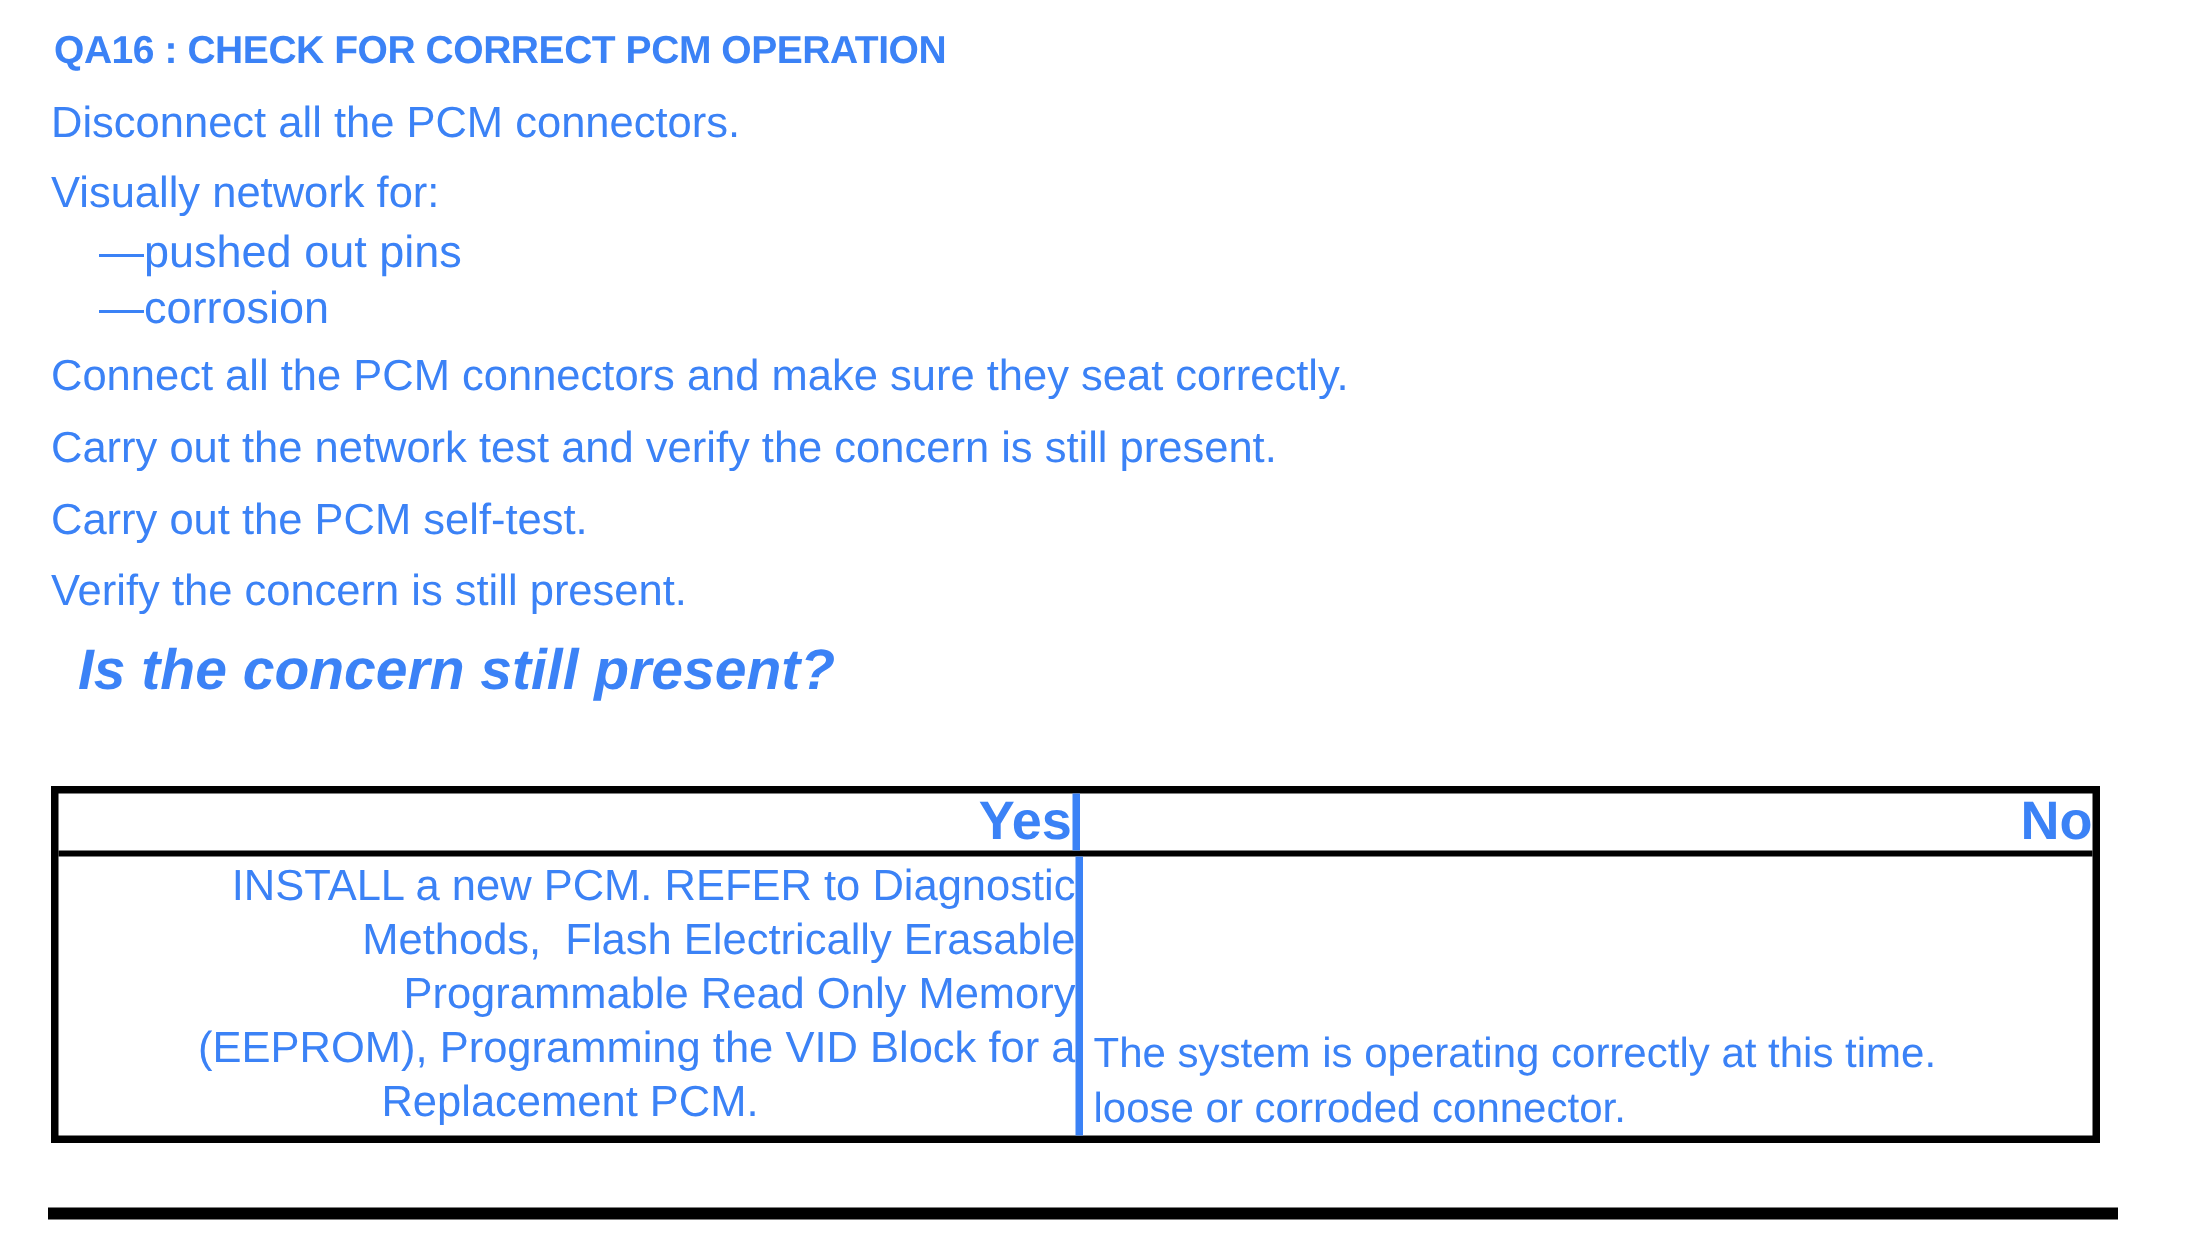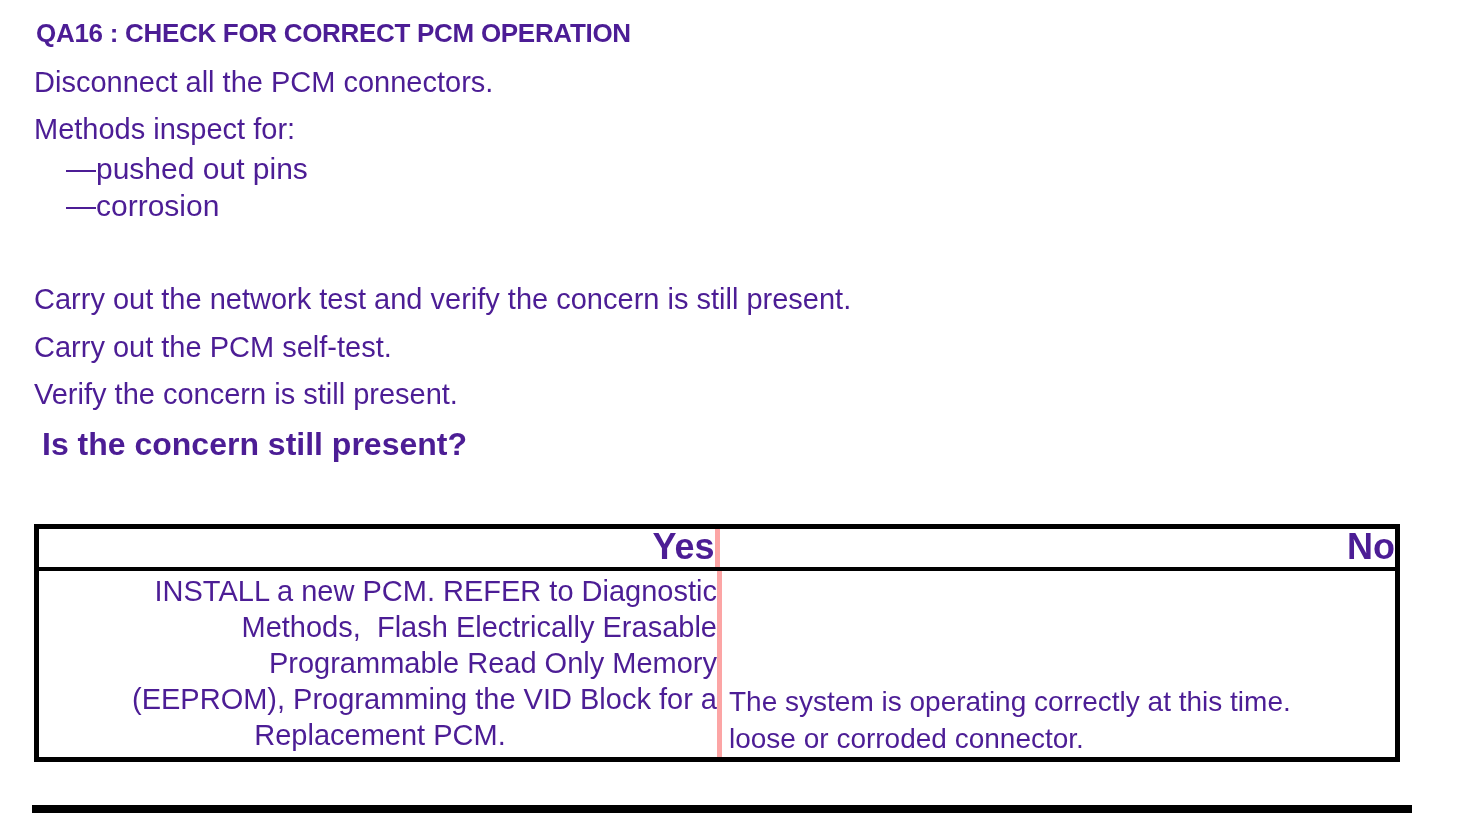--- a/index.html
+++ b/index.html
@@ -5,43 +5,44 @@
   html, body {
     margin: 0;
     padding: 0;
     background: #ffffff;
   }
   .page {
     position: relative;
     width: 1472px;
     height: 838px;
     background: #ffffff;
-    color: #4c1d95;
+    color: #3b82f6;
     font-family: "Liberation Sans", "DejaVu Sans", sans-serif;
     overflow: hidden;
   }
   .t {
     position: absolute;
     white-space: pre;
     line-height: 1.1;
   }
   .heading {
     left: 36px;
     top: 19px;
     font-size: 26px;
     font-weight: bold;
     letter-spacing: -0.3px;
   }
   .step   { left: 34px;  font-size: 29px; }
   .dash   { left: 66px;  font-size: 30px; }
   .question {
-    left: 42px;
+    left: 52px;
     top: 427px;
-    font-size: 32px;
+    font-size: 38px;
     font-weight: bold;
+    font-style: italic;
   }
   .s0 { top: 67px;  }
   .s1 { top: 114px; }
   .d0 { top: 152px; }
   .d1 { top: 189px; }
   .s2 { top: 236px; }
   .s3 { top: 284px; }
   .s4 { top: 332px; }
   .s5 { top: 379px; }
 
@@ -75,21 +76,21 @@
     display: flex;
     flex: 1 1 auto;
     min-height: 0;
   }
   .cell {
     flex: 1 1 50%;
     box-sizing: border-box;
     overflow: hidden;
   }
   .cell.no-cell, .hdr-cell.no-hdr {
-    border-left: 5px solid #fca5a5;
+    border-left: 5px solid #3b82f6;
   }
   .yes-cell {
     padding: 2px 0 0 4px;
     font-size: 29px;
     line-height: 36px;
   }
   .yes-cell .cl { white-space: pre; text-align: right; }
   .yes-cell .cl.centered { text-align: center; white-space: pre; }
   .no-cell {
     display: flex;
@@ -111,23 +112,24 @@
   }
 </style>
 </head>
 <body>
 
 <div class="page">
 
   <div class="t heading">QA16 : CHECK FOR CORRECT PCM OPERATION</div>
 
   <div class="t step s0">Disconnect all the PCM connectors.</div>
-  <div class="t step s1">Methods inspect for:</div>
+  <div class="t step s1">Visually network for:</div>
   <div class="t dash d0">—pushed out pins</div>
   <div class="t dash d1">—corrosion</div>
+  <div class="t step s2">Connect all the PCM connectors and make sure they seat correctly.</div>
   <div class="t step s3">Carry out the network test and verify the concern is still present.</div>
   <div class="t step s4">Carry out the PCM self-test.</div>
   <div class="t step s5">Verify the concern is still present.</div>
   <div class="t question">Is the concern still present?</div>
 
   <div class="rtable">
     <div class="hdr-row">
       <div class="hdr-cell yes-hdr">Yes</div>
       <div class="hdr-cell no-hdr">No</div>
     </div>

